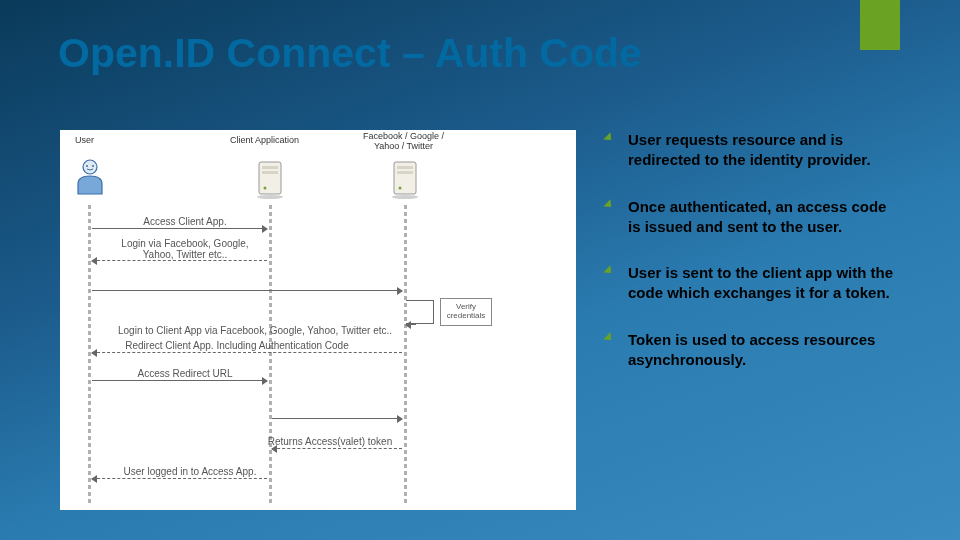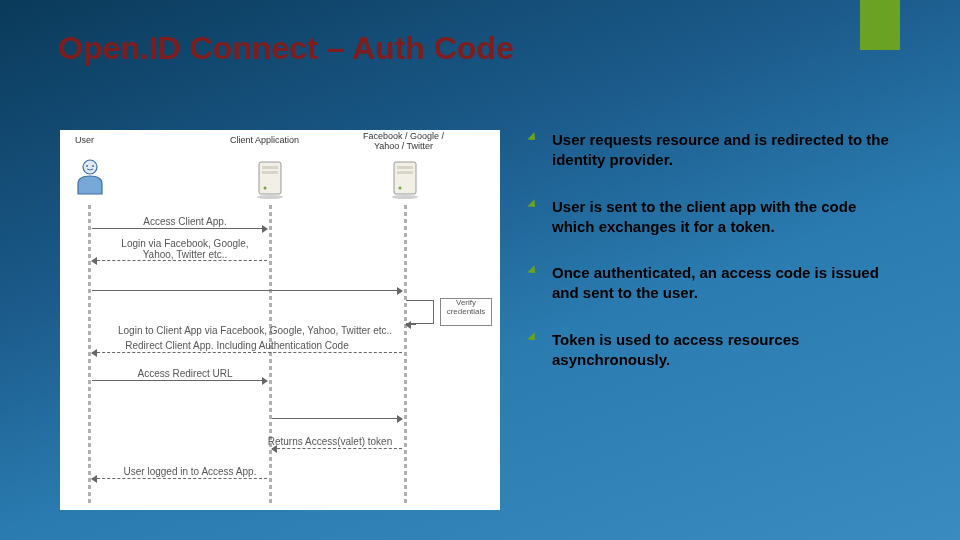--- a/index.html
+++ b/index.html
@@ -16,33 +16,33 @@
     top: 0;
     right: 60px;
     width: 40px;
     height: 50px;
     background: #6aa223;
   }
   .title {
     position: absolute;
     top: 30px;
     left: 58px;
-    font-size: 32px;
-    color: #7f1d1d;
+    font-size: 41px;
+    color: #0369a1;
   }
   .content {
     position: absolute;
     top: 130px;
     left: 60px;
     right: 60px;
     display: flex;
     gap: 30px;
   }
   .diagram {
-    width: 440px;
+    width: 516px;
     height: 380px;
     background: #ffffff;
     position: relative;
     font-size: 8px;
     color: #555;
   }
   .lane-header {
     position: absolute;
     top: 6px;
     font-size: 9px;
@@ -87,20 +87,21 @@
   }
   .verify-box {
     position: absolute;
     width: 52px;
     height: 28px;
     border: 1px solid #888;
     background: #fff;
     font-size: 8px;
     color: #555;
     display: flex;
+    align-items: center;
     justify-content: center;
     text-align: center;
     line-height: 1.1;
   }
   .self-loop {
     position: absolute;
     border-top: 1px solid #666;
     border-right: 1px solid #666;
     border-bottom: 1px solid #666;
   }
@@ -222,18 +223,18 @@
       </div>
 
     <div class="msg-label" style="left:50px; top:336px; width:160px;">User logged in to Access App.</div>
     <div class="arrow left dashed" style="left:32px; top:348px; width:175px;">
         <div class="head"></div>
       </div>
   </div>
 
   <ul class="bullets">
     <li>User requests resource and is redirected to the identity provider.</li>
+    <li>Once authenticated, an access code is issued and sent to the user.</li>
     <li>User is sent to the client app with the code which exchanges it for a token.</li>
-    <li>Once authenticated, an access code is issued and sent to the user.</li>
     <li>Token is used to access resources asynchronously.</li>
   </ul>
 
 </div>
 
 </body></html>

